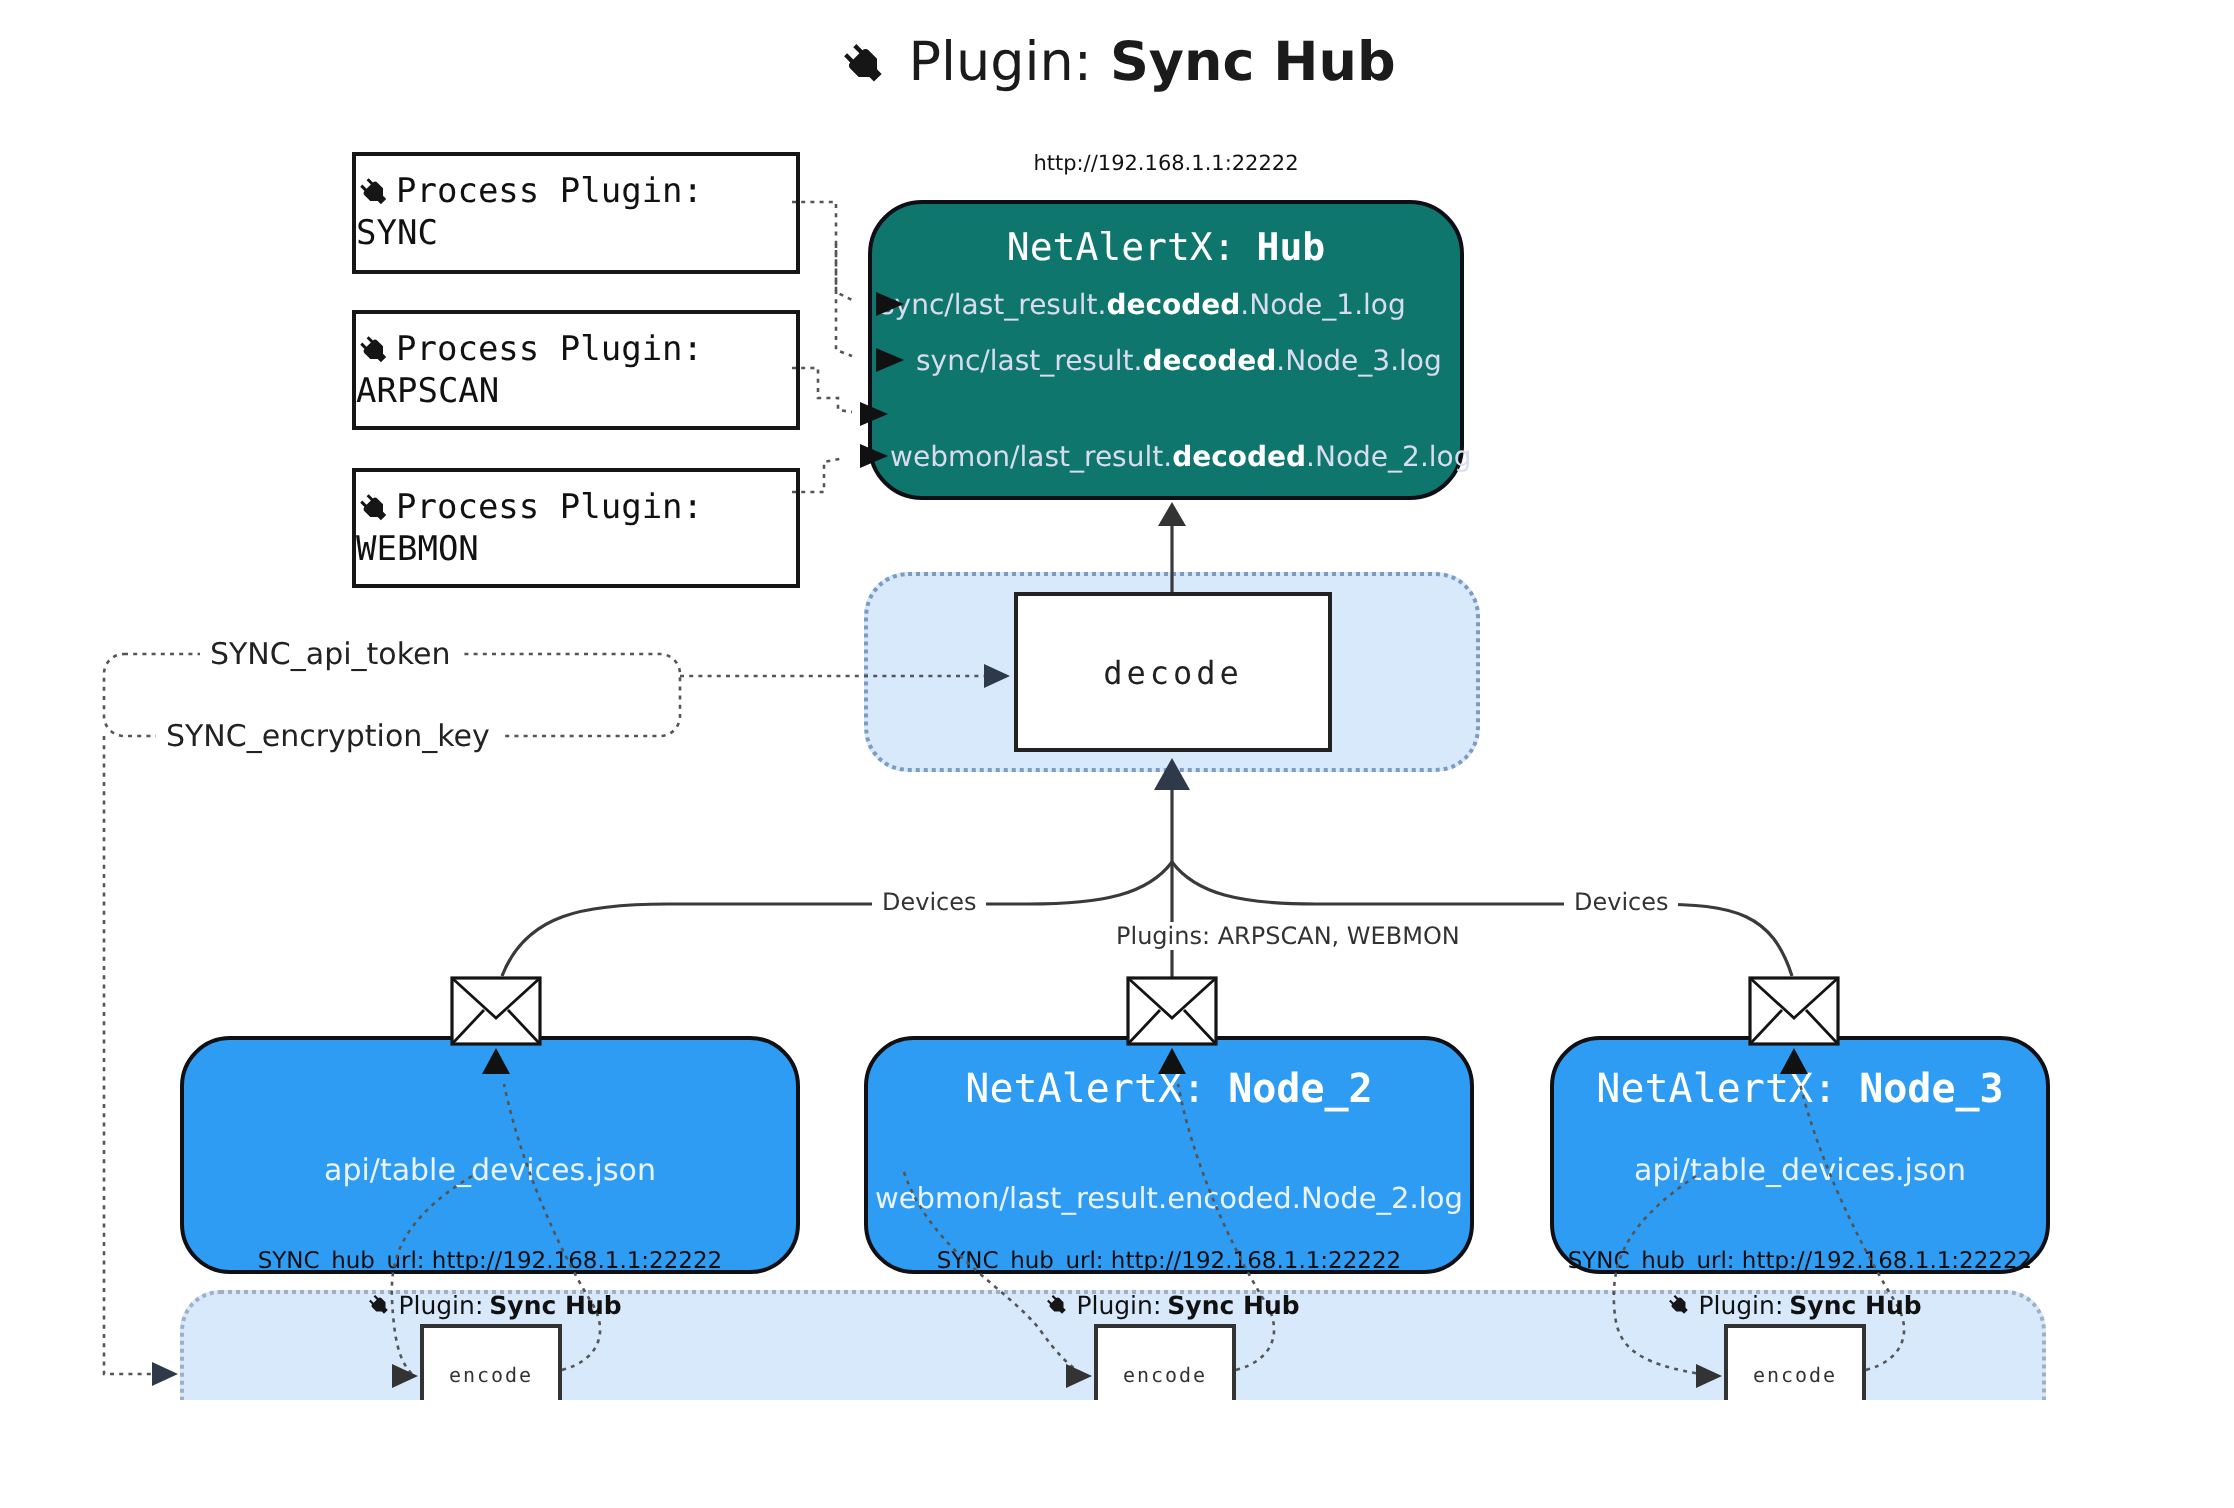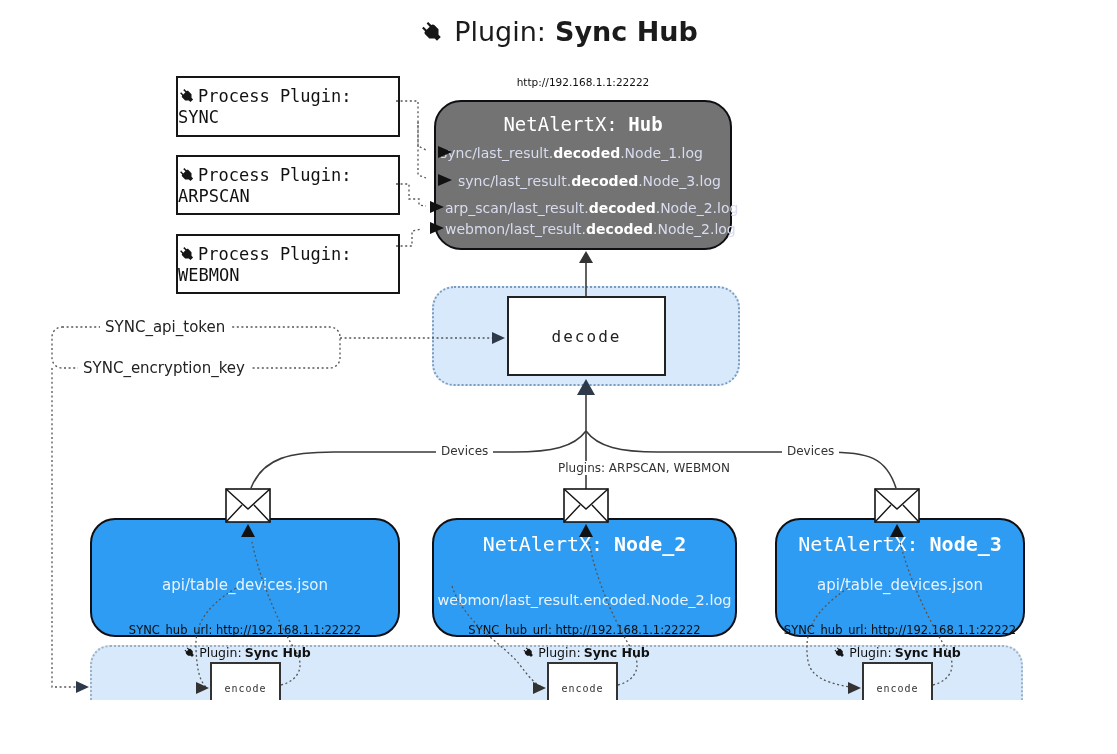--- a/index.html
+++ b/index.html
@@ -15,21 +15,21 @@
 
   
   .proc{left:176px;width:220px;background:#fff;border:2px solid #161616;z-index:20;
         display:flex;flex-direction:column;align-items:flex-start;justify-content:center;
         font-family:"DejaVu Sans Mono",monospace;font-size:17px;color:#111;}
   .proc .l1{display:flex;align-items:center;gap:2px;}
   .proc .l2{margin-top:1px;}
 
   
   .hub-url{left:433px;top:76px;width:300px;text-align:center;font-size:10.5px;color:#111;z-index:20;}
-  .hub{left:434px;top:100px;width:298px;height:150px;background:#737373;border:2px solid #0e0e14;
+  .hub{left:434px;top:100px;width:298px;height:150px;background:#0f766e;border:2px solid #0e0e14;
        border-radius:27px;z-index:20;box-sizing:border-box;}
   .hub-title{position:absolute;top:11px;left:0;width:100%;text-align:center;color:#fff;
              font-family:"DejaVu Sans Mono",monospace;font-size:19px;}
   .hub-title .bold{font-weight:bold;margin-left:.55em;}
   .hubline{position:absolute;left:0;width:100%;font-size:14px;color:#d8dcee;white-space:nowrap;box-sizing:border-box;}
   .hubline b{color:#ffffff;}
   .hl0{top:43px;padding-left:4px;}
   .hl1{top:71px;padding-left:22px;}
   .hl2{top:98px;padding-left:9px;}
   .hl3{top:119px;padding-left:9px;}
@@ -121,21 +121,20 @@
     <div class="l2">WEBMON</div>
   </div>
 
   <div class="abs hub-url">http://192.168.1.1:22222</div>
   <div class="abs hub">
     <div class="hub-title">
       <span>NetAlertX:</span><span class="bold">Hub</span>
     </div>
     <div class="hubline hl0"><span>sync/last_result.</span><b>decoded</b><span>.Node_1.log</span></div>
     <div class="hubline hl1"><span>sync/last_result.</span><b>decoded</b><span>.Node_3.log</span></div>
-    <div class="hubline hl2"><span>arp_scan/last_result.</span><b>decoded</b><span>.Node_2.log</span></div>
     <div class="hubline hl3"><span>webmon/last_result.</span><b>decoded</b><span>.Node_2.log</span></div>
   </div>
 
   <div class="abs decode-wrap"></div>
   <div class="abs decode-box">decode</div>
 
   <div class="abs envlab" style="left:100px;top:318px;">SYNC_api_token</div>
   <div class="abs envlab" style="left:78px;top:359px;">SYNC_encryption_key</div>
 
   <div class="abs edgelab" style="left:391px;top:444px;">Devices</div>

